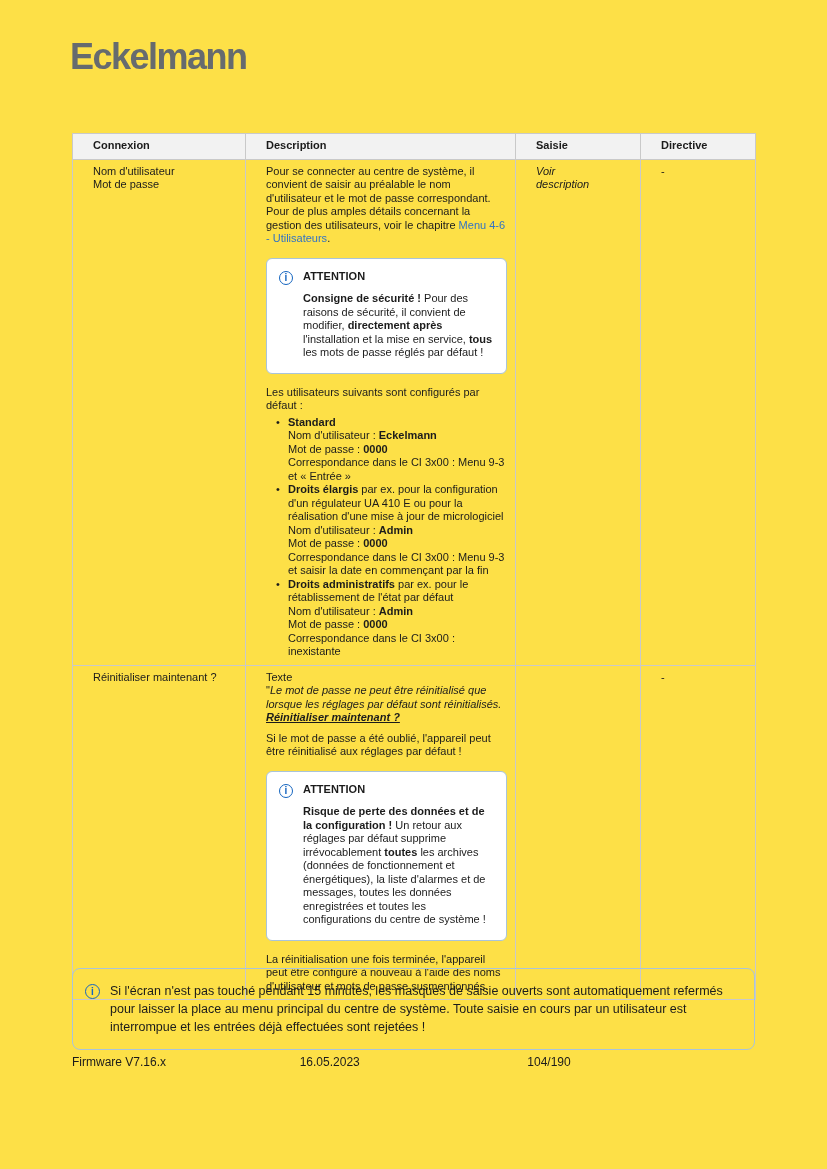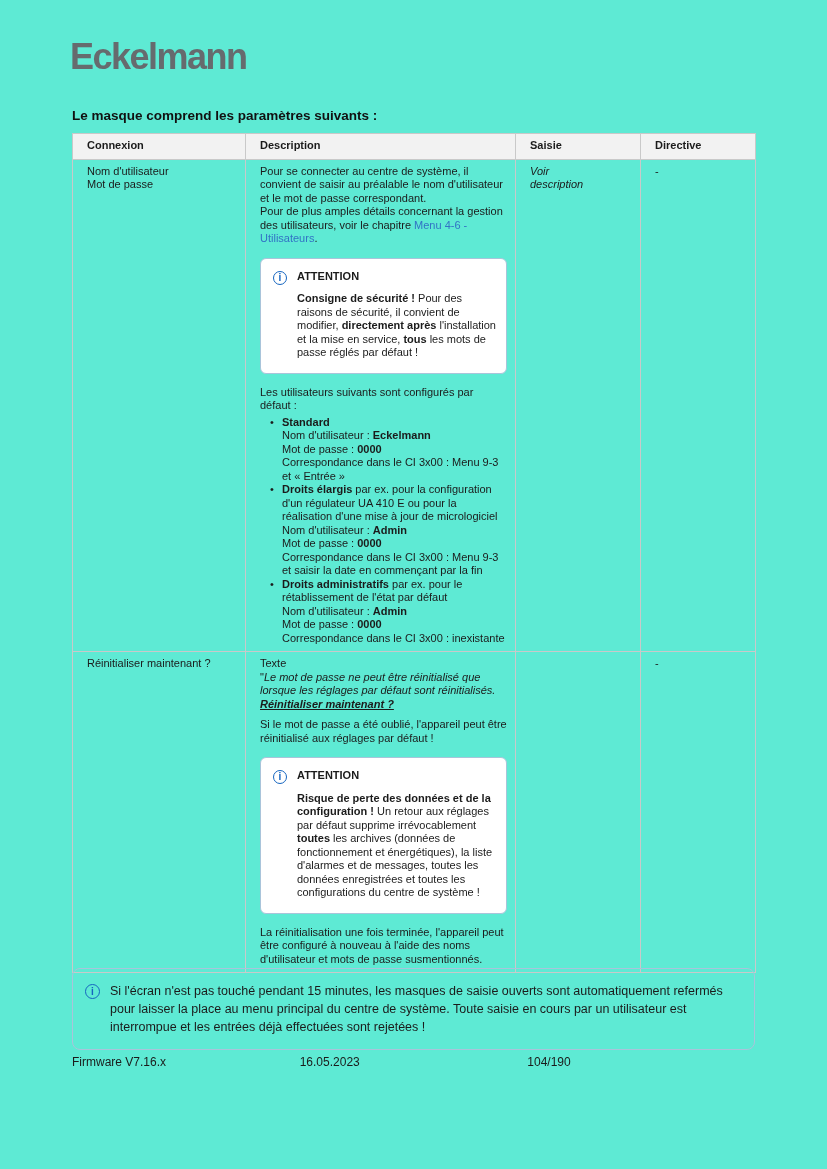--- a/index.html
+++ b/index.html
@@ -1,21 +1,21 @@
 <!DOCTYPE html>
 <html><head>
 <meta charset="utf-8">
 <style>
   * { box-sizing: border-box; }
   html, body { margin: 0; padding: 0; background: #ffffff; }
   .page {
     position: relative;
     width: 827px;
     height: 1169px;
-    background: #5eead4;
+    background: #fde047;
     font-family: "Liberation Sans", sans-serif;
     color: #1b1b1b;
     overflow: hidden;
   }
 
   .logo {
     position: absolute;
     left: 70px;
     top: 36px;
     font-size: 36px;
@@ -40,21 +40,21 @@
     width: 683px;
     border-collapse: collapse;
     table-layout: fixed;
     font-size: 11px;
     line-height: 13.5px;
   }
   .param-table th, .param-table td {
     border: 1px solid #c9c9c9;
     vertical-align: top;
     text-align: left;
-    padding: 5px 8px 6px 14px;
+    padding: 5px 8px 6px 20px;
   }
   .param-table thead th {
     background: #f2f2f2;
     font-weight: bold;
     font-size: 11px;
     height: 24px;
     padding-top: 5px;
   }
   tr.row-1 { height: 478px; }
   tr.row-2 { height: 300px; }
@@ -129,21 +129,20 @@
   .footer .f-center { }
   .footer .f-right { text-align: left; }
 </style>
 </head>
 <body>
 
 <div class="page">
 
   <div class="logo">Eckelmann</div>
 
-  <div class="heading">Le masque comprend les paramètres suivants :</div>
 
   <table class="param-table">
     <colgroup>
       <col style="width:173px">
       <col style="width:270px">
       <col style="width:125px">
       <col style="width:115px">
     </colgroup>
     <thead>
       <tr>

